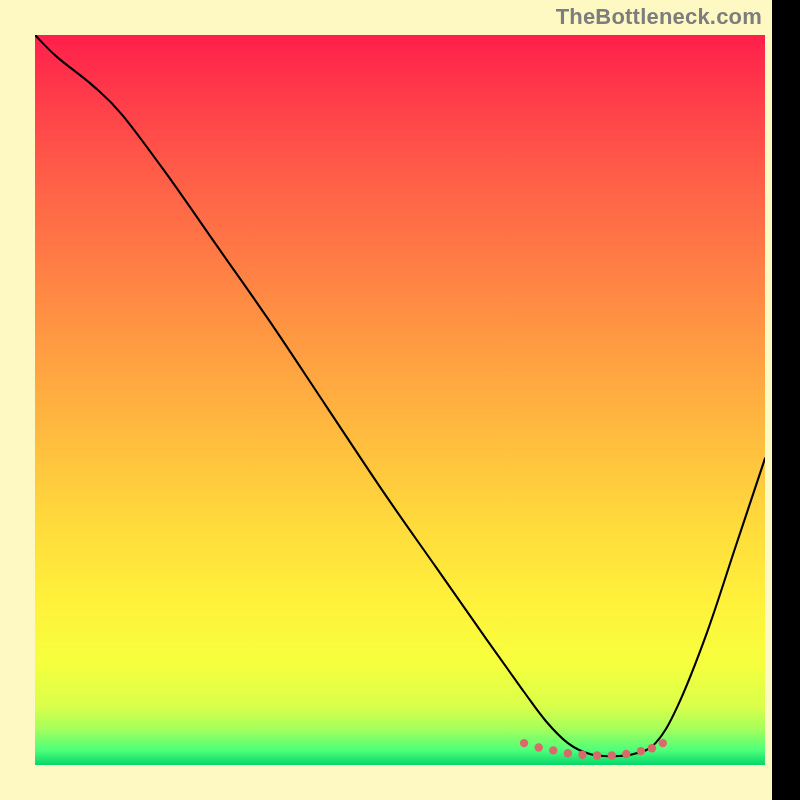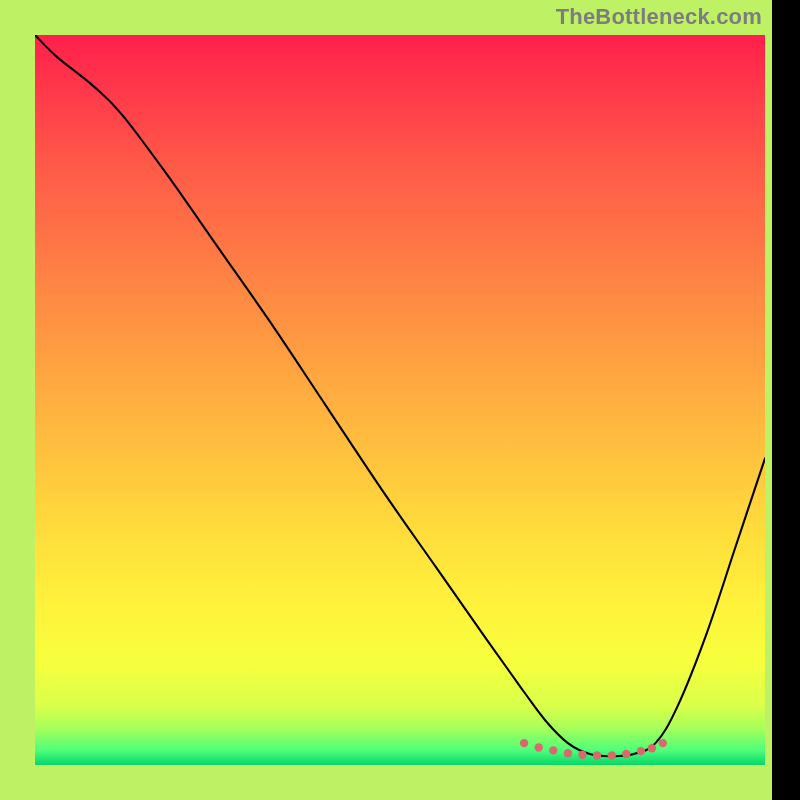--- a/index.html
+++ b/index.html
@@ -1,21 +1,21 @@
 <!DOCTYPE html>
 <html><head>
 <meta charset="utf-8">
 <style>
   * { margin: 0; padding: 0; box-sizing: border-box; }
   html, body { width: 800px; height: 800px; background: #000; overflow: hidden; }
   .canvas {
     position: relative;
     width: 772px;
     height: 800px;
-    background: #bef264;
+    background: #fef9c3;
   }
   .watermark {
     position: absolute;
     top: 4px;
     right: 10px;
     font-family: Arial, Helvetica, sans-serif;
     font-size: 22px;
     font-weight: 600;
     color: #7d7d7d;
     letter-spacing: 0.2px;

